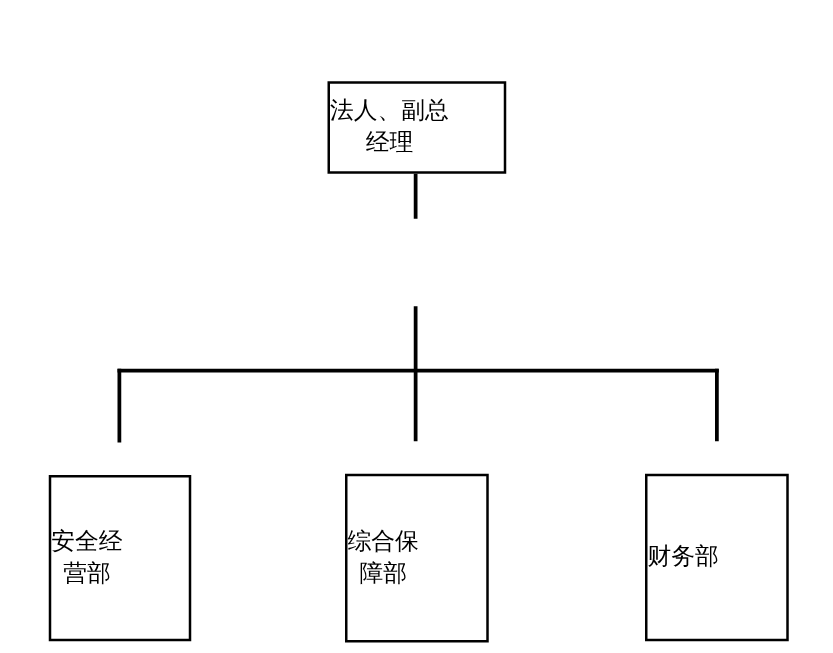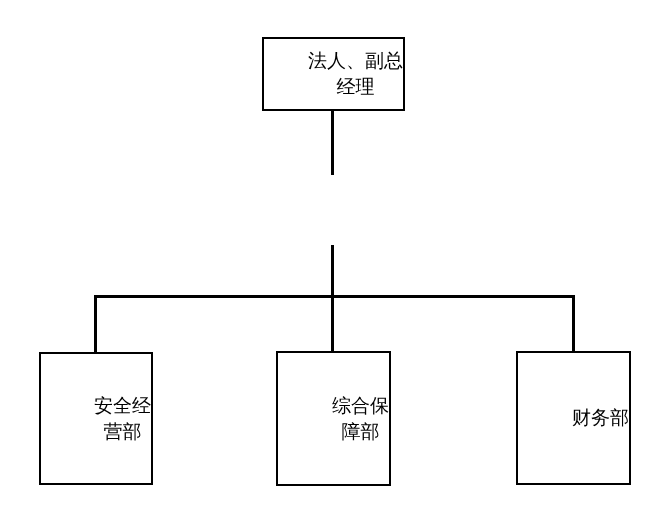--- a/index.html
+++ b/index.html
@@ -20,22 +20,23 @@
     background: #000000;
     z-index: 1;
   }
   .node {
     position: absolute;
     box-sizing: border-box;
     border: 2px solid #000000;
     background: #ffffff;
     display: flex;
     align-items: center;
-    justify-content: flex-end;
+    justify-content: flex-start;
     z-index: 2;
+    margin-top: 28px;
   }
   .node .label {
     white-space: pre-line;
     text-align: center;
     color: #000000;
     font-size: 19px;
     line-height: 26px;
   }
   
   #e-root-deputy { left: 331px; top: 110px; width: 3px;  height: 65px; }

